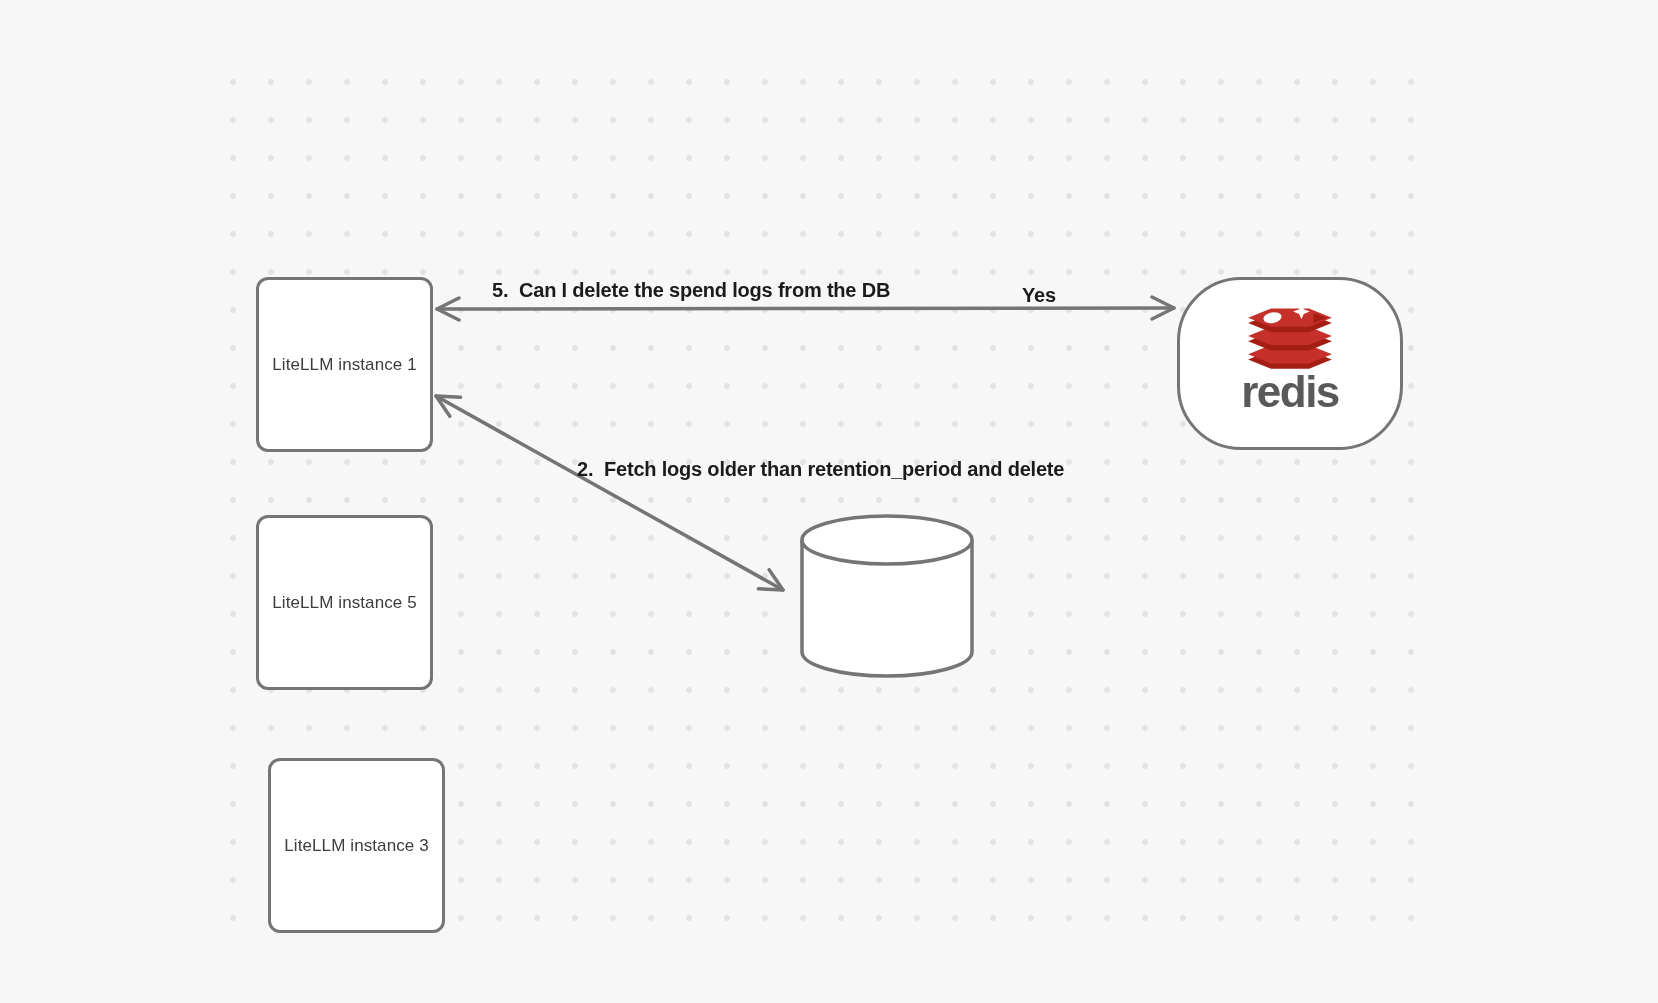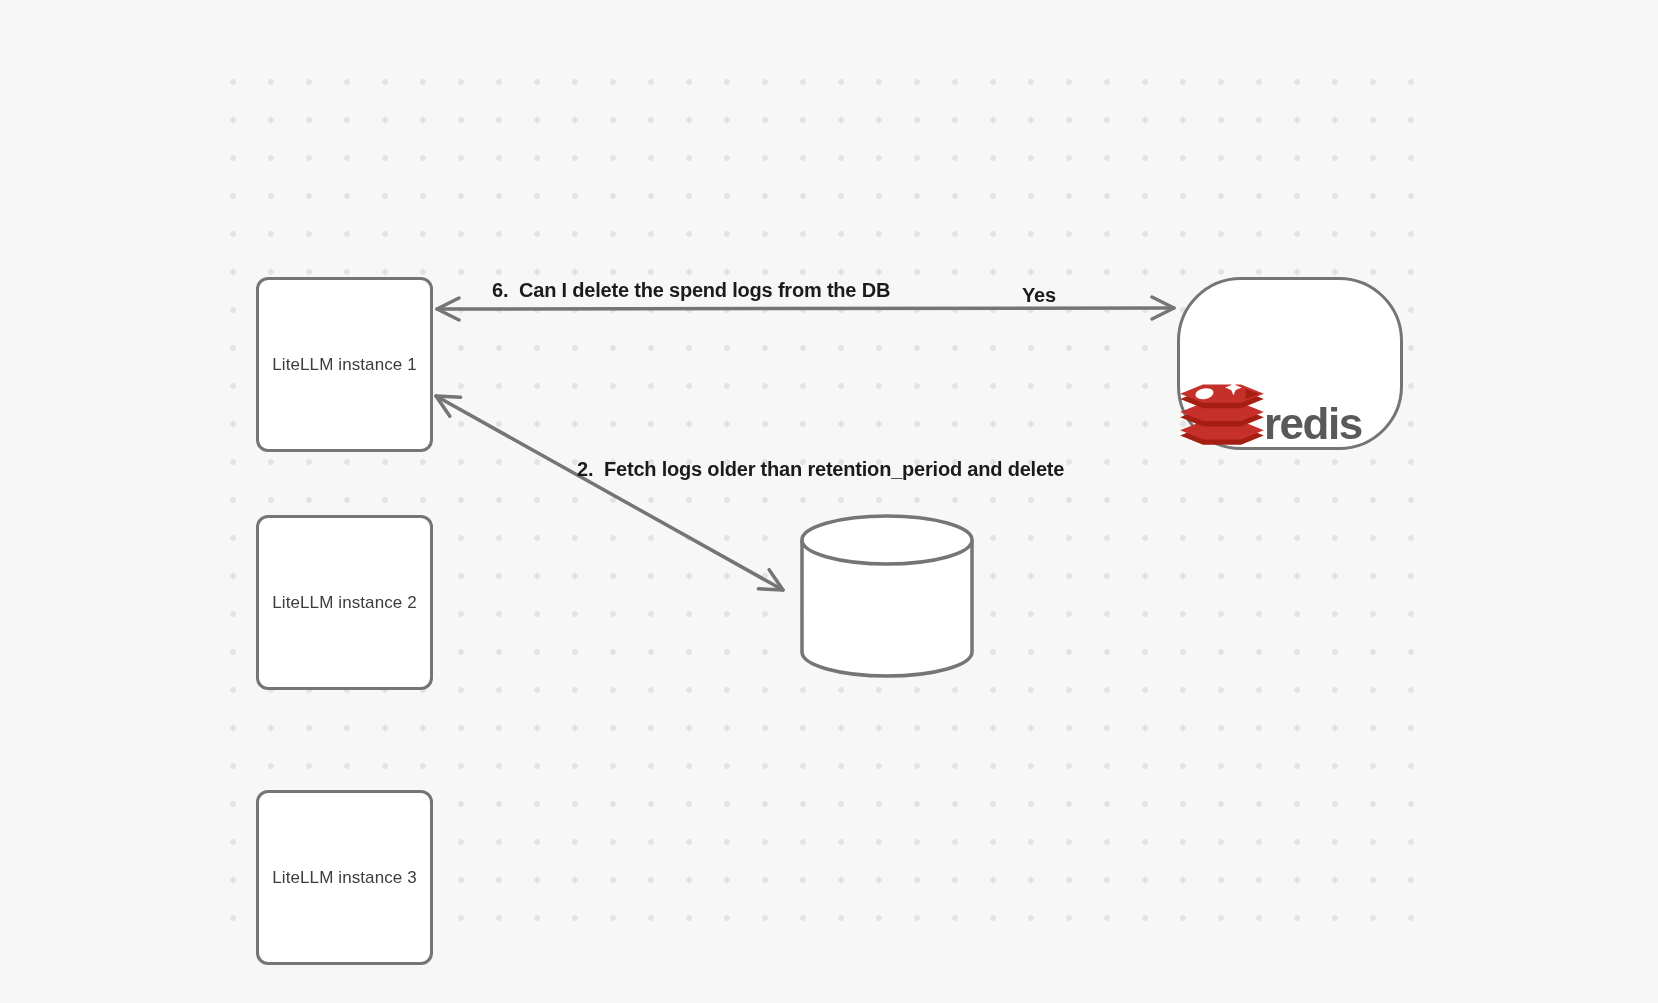--- a/index.html
+++ b/index.html
@@ -47,21 +47,21 @@
     line-height: 26px;
   }
 
   .redis-node {
     position: absolute; left: 1177px; top: 277px;
     width: 226px; height: 173px;
     background: var(--node-fill, #ffffff);
     border: 3.5px solid var(--stroke, #757575);
     border-radius: 64px;
     box-sizing: border-box;
-    display: flex; flex-direction: row; align-items: flex-end;
+    display: flex; flex-direction: column; align-items: center;
   }
   .redis-stack { margin-top: 24px; }
   .redis-main { fill: var(--redis-red, #c6302b); }
   .redis-shadow { fill: var(--redis-dark-red, #a41e11); }
   .redis-deco-white { fill: #ffffff; }
   .redis-word {
     margin-top: -2px;
     font-size: 44px; font-weight: 700; letter-spacing: -1.5px;
     color: var(--redis-wordmark, #58595b);
     line-height: 46px;
@@ -98,24 +98,24 @@
     </defs>
     <line class="edge-line" x1="437" y1="309" x2="1174" y2="308" marker-start="url(#chevron)" marker-end="url(#chevron)"></line>
     <line class="edge-line" x1="436" y1="396" x2="783" y2="590" marker-start="url(#chevron)" marker-end="url(#chevron)"></line>
   </svg>
 
   <div class="node-box" style="left:256px; top:277px;">
     <span class="node-label">LiteLLM instance 1</span>
   </div>
 
   <div class="node-box" style="left:256px; top:515px;">
-    <span class="node-label">LiteLLM instance 2</span>
+    <span class="node-label">LiteLLM instance 5</span>
   </div>
 
-  <div class="node-box" style="left:256px; top:758px;margin-top:32px;">
+  <div class="node-box" style="left:268px; top:758px;">
     <span class="node-label">LiteLLM instance 3</span>
   </div>
 
   <div class="redis-node">
     <svg class="redis-stack" viewBox="0 0 110 88" width="84" height="67">
       <polygon class="redis-shadow" points="0,73 30,61 80,61 110,73 80,85 30,85"></polygon>
       <polygon class="redis-main" points="0,66 30,54 80,54 110,66 80,78 30,78"></polygon>
       <polygon class="redis-shadow" points="0,49 30,37 80,37 110,49 80,61 30,61"></polygon>
       <polygon class="redis-main" points="0,42 30,30 80,30 110,42 80,54 30,54"></polygon>
       <polygon class="redis-shadow" points="0,25 30,13 80,13 110,25 80,37 30,37"></polygon>
@@ -127,19 +127,19 @@
     <div class="redis-word">redis</div>
   </div>
 
   <div class="db-node">
     <svg class="db-cylinder" viewBox="0 0 176 166" width="176" height="166">
       <path class="cyl-stroke" d="M3,27 L3,139 A85,24 0 0 0 173,139 L173,27"></path>
       <ellipse class="cyl-stroke" cx="88" cy="27" rx="85" ry="24"></ellipse>
     </svg>
   </div>
 
-  <div class="edge-label" style="left:492px; top:277px;">6.  Can I delete the spend logs from the DB</div>
+  <div class="edge-label" style="left:492px; top:277px;">5.  Can I delete the spend logs from the DB</div>
 
   <div class="edge-label" style="left:1022px; top:282px;">Yes</div>
 
   <div class="edge-label" style="left:577px; top:456px;">2.  Fetch logs older than retention_period and delete</div>
 
 </div>
 
 </body></html>

